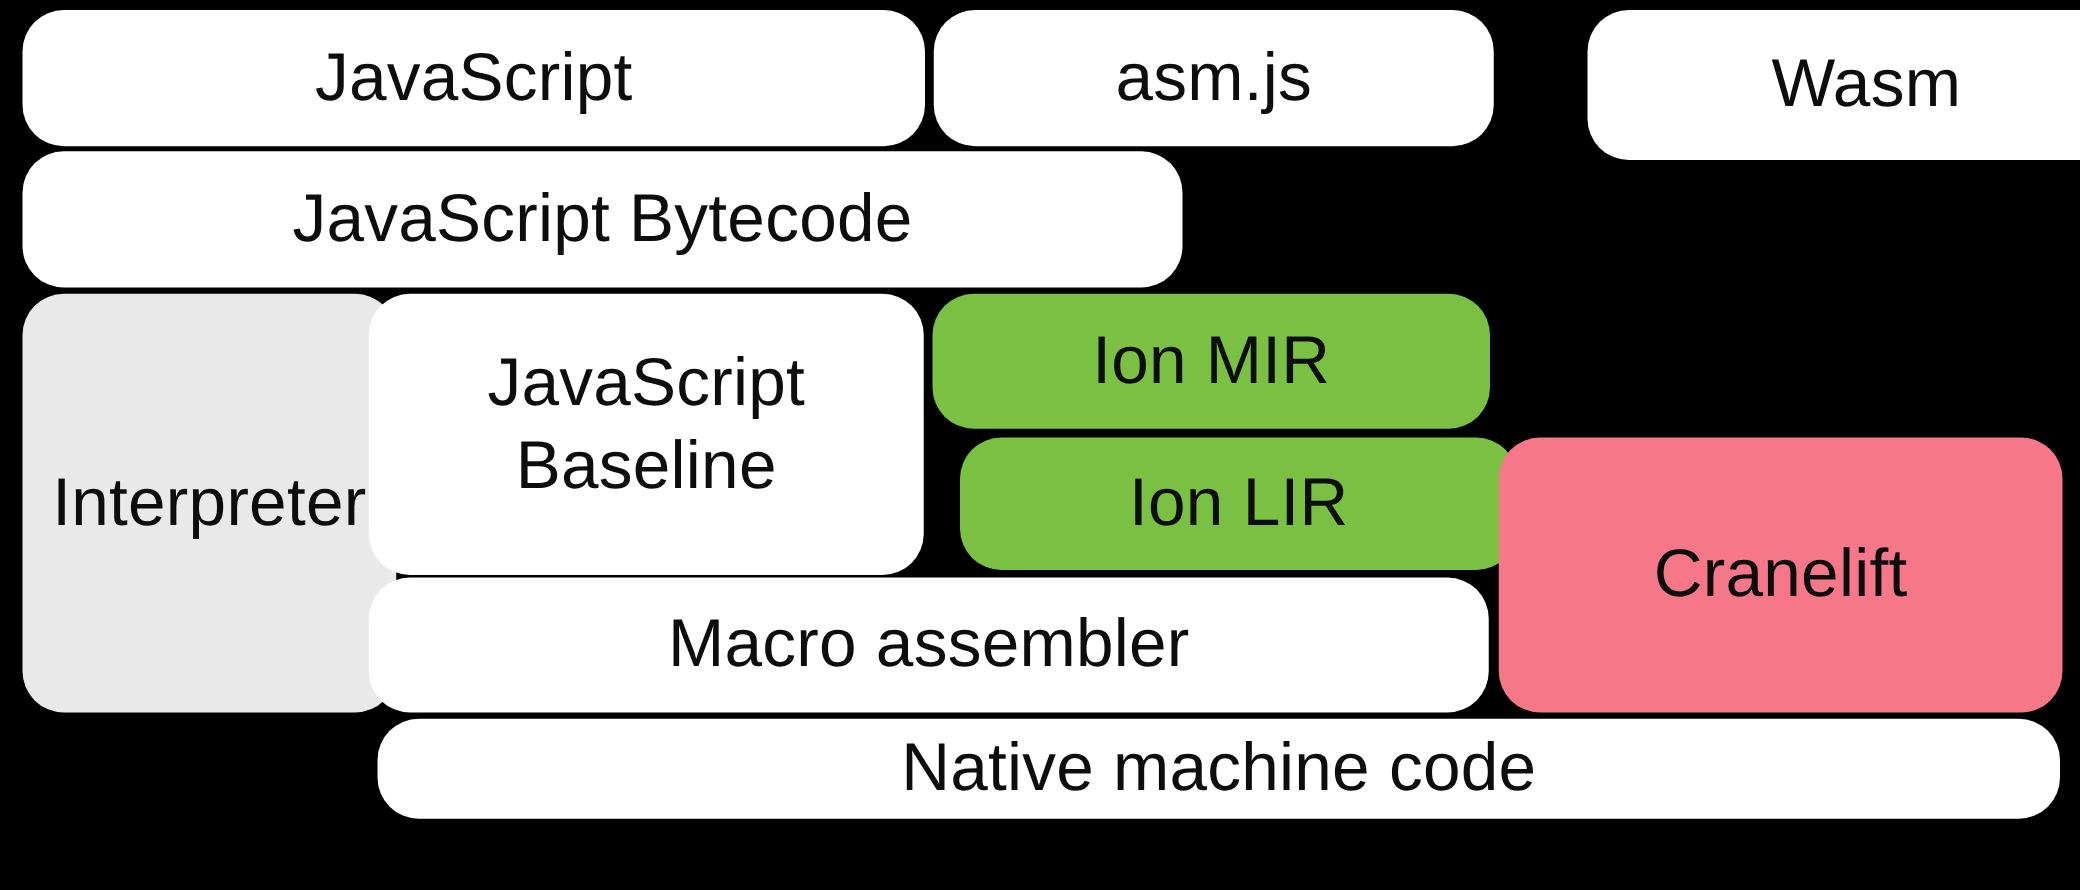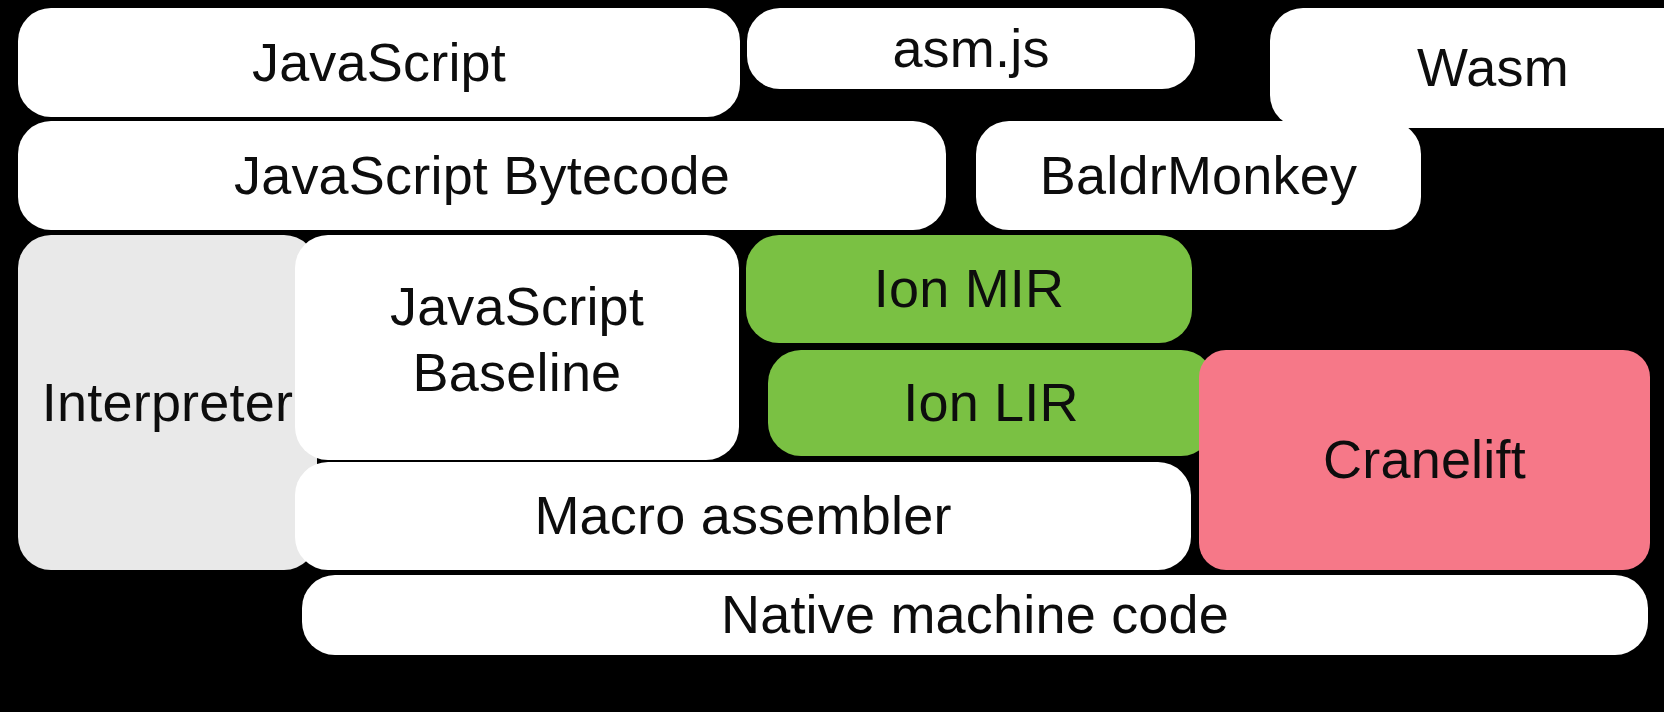--- a/index.html
+++ b/index.html
@@ -30,29 +30,29 @@
     line-height:1.22;
     letter-spacing:0.2px;
     background:var(--box-white);
   }
   .node.gray{background:var(--box-gray);}
   .node.green{background:var(--box-green);}
   .node.pink{background:var(--box-pink);}
   .node .lines{transform:translateY(-8px);}
   
   #n-javascript  {left:18px;  top:8px;   width:722px;  height:109px;}
-  #n-asmjs       {left:747px; top:8px;   width:448px;  height:81px;}
+  #n-asmjs       {left:747px; top:8px;   width:448px;  height:109px;}
   #n-wasm        {left:1270px;top:8px;   width:446px;  height:120px;}
   #n-bytecode    {left:18px;  top:121px; width:928px;  height:109px;}
   #n-baldrmonkey {left:976px; top:121px; width:445px;  height:109px;}
   #n-interpreter {left:18px;  top:235px; width:299px;  height:335px;}
   #n-baseline    {left:295px; top:235px; width:444px;  height:225px;}
   #n-ionmir      {left:746px; top:235px; width:446px;  height:108px;}
   #n-ionlir      {left:746px; top:350px; width:446px;  height:106px;margin-left:22px;}
-  #n-cranelift   {left:1199px;top:350px; width:451px;  height:220px;border-radius:27px;}
+  #n-cranelift   {left:1199px;top:350px; width:451px;  height:220px;}
   #n-macroasm    {left:295px; top:462px; width:896px;  height:108px;}
   #n-native      {left:302px; top:575px; width:1346px; height:80px;}
 </style>
 </head>
 <body>
 
 <div class="stage">
 
   <div class="node" id="n-javascript">
     <span>JavaScript</span>
@@ -63,23 +63,20 @@
   </div>
 
   <div class="node" id="n-wasm">
     <span>Wasm</span>
   </div>
 
   <div class="node" id="n-bytecode">
     <span>JavaScript Bytecode</span>
   </div>
 
-  <div class="node" id="n-baldrmonkey">
-    <span>BaldrMonkey</span>
-  </div>
 
   <div class="node gray" id="n-interpreter">
     <span>Interpreter</span>
   </div>
 
   <div class="node" id="n-baseline">
     <span class="lines">
       <span>JavaScript</span><br>
       <span>Baseline</span>
     </span>

